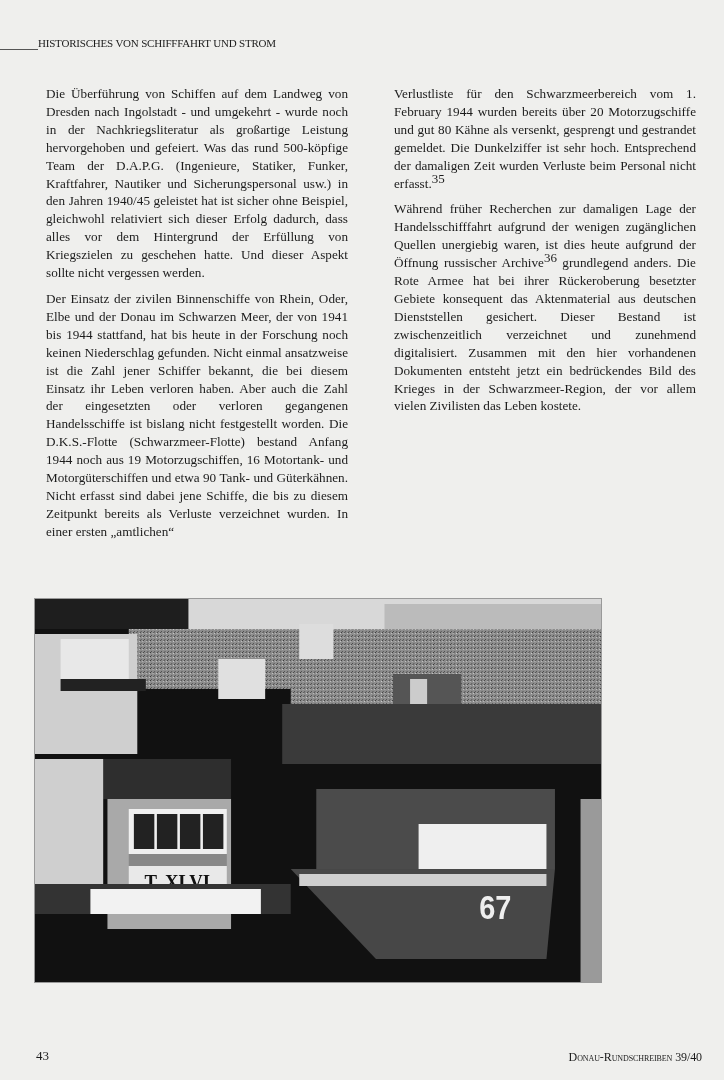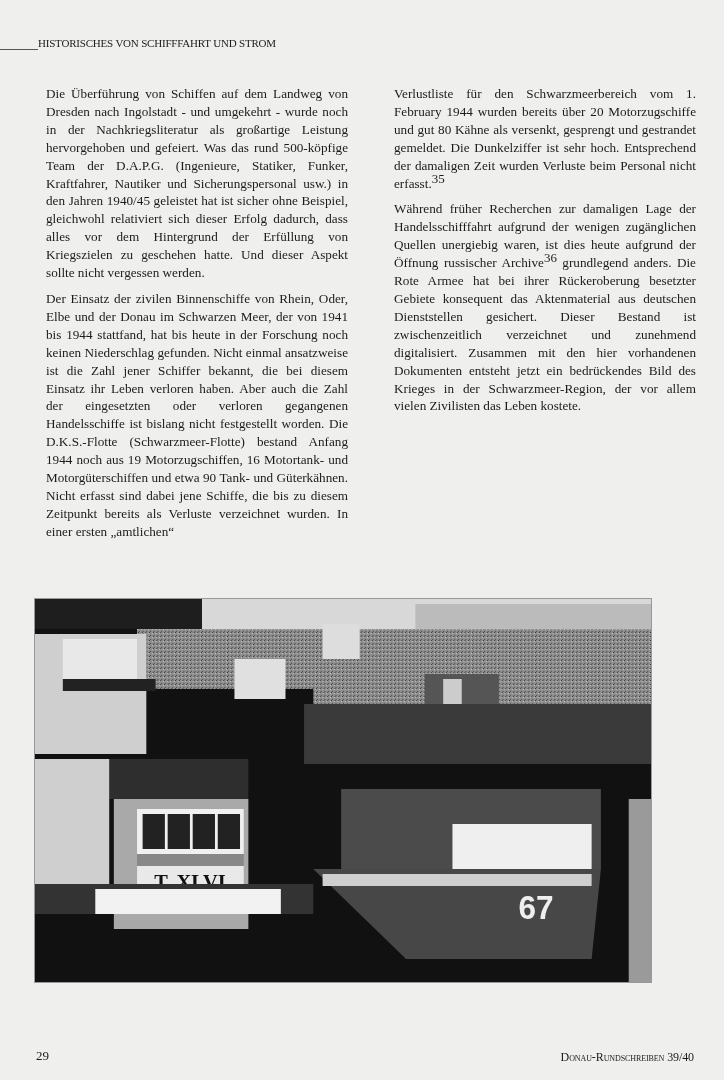--- a/index.html
+++ b/index.html
@@ -14,30 +14,30 @@
     font-family: Liberation Serif, serif;
     font-size: 11px; letter-spacing: -0.2px; color: #1b1b1b; white-space: nowrap;
   }
   .col { position: absolute; top: 77px; width: 318px; font-size: 13.2px; line-height: 17.9px; text-align: justify; }
   .col-left { left: 38px; }
   .col-right { left: 386px; }
   .col p { margin: 8px; }
   .col p.gap { margin-top: 17.9px; }
   sup { font-size: 13px; line-height: 0; vertical-align: 5px; }
   .photo {
-    position: absolute; left: 35px; top: 599px; width: 616px; height: 383px;
+    position: absolute; left: 35px; top: 599px; width: 566px; height: 383px;
     background: #0c0c0c; overflow: hidden; outline: 1px solid #999;
   }
   .photo svg { width: 100%; height: 100%; display: block; }
   .caption {
     position: absolute; left: 35px; top: 987px; width: 680px;
     font-size: 10.2px; line-height: 13.2px; letter-spacing: -0.15px;
   }
   .page-number { position: absolute; left: 36px; top: 1048px; font-size: 13px; }
-  .journal { position: absolute; right: 30px; top: 1050px; font-size: 12px; font-variant: small-caps; letter-spacing: -0.1px; }
+  .journal { position: absolute; right: 22px; top: 1050px; font-size: 12px; font-variant: small-caps; letter-spacing: -0.1px; }
 </style>
 </head>
 <body>
 
 <div class="rule-left"></div>
 <div class="header-title">HISTORISCHES VON SCHIFFFAHRT UND STROM</div>
 
 <div class="col col-left">
   <p>Die Überführung von Schiffen auf dem Landweg von Dresden nach Ingolstadt - und umgekehrt - wurde noch in der Nachkriegsliteratur als großartige Leistung hervorgehoben und gefeiert. Was das rund 500-köpfige Team der D.A.P.G. (Ingenieure, Statiker, Funker, Kraftfahrer, Nautiker und Sicherungspersonal usw.) in den Jahren 1940/45 geleistet hat ist sicher ohne Beispiel, gleichwohl relativiert sich dieser Erfolg dadurch, dass alles vor dem Hintergrund der Erfüllung von Kriegszielen zu geschehen hatte. Und dieser Aspekt sollte nicht vergessen werden.</p>
   <p>Der Einsatz der zivilen Binnenschiffe von Rhein, Oder, Elbe und der Donau im Schwarzen Meer, der von 1941 bis 1944 stattfand, hat bis heute in der Forschung noch keinen Niederschlag gefunden. Nicht einmal ansatzweise ist die Zahl jener Schiffer bekannt, die bei diesem Einsatz ihr Leben verloren haben. Aber auch  die Zahl der eingesetzten oder verloren gegangenen Handelsschiffe ist bislang nicht festgestellt worden. Die D.K.S.-Flotte (Schwarzmeer-Flotte) bestand Anfang 1944 noch aus 19 Motorzugschiffen, 16 Motortank- und Motorgüterschiffen und etwa 90 Tank- und Güterkähnen. Nicht erfasst sind dabei jene Schiffe, die bis zu diesem Zeitpunkt bereits als Verluste verzeichnet wurden. In einer ersten „amtlichen“</p>
@@ -98,14 +98,14 @@
     <path d="M 300 270 L 610 270 L 600 360 L 400 360 Z" fill="#474747"></path>
     <rect x="310" y="275" width="290" height="12" fill="#cfcfcf"></rect>
     <text x="540" y="320" text-anchor="middle" font-family="Liberation Sans, sans-serif" font-size="34" font-weight="bold" fill="#eeeeee">67</text>
     <rect x="640" y="200" width="24" height="183" fill="#9a9a9a"></rect>
   </svg>
 </div>
 
 <div class="caption">
 </div>
 
-<div class="page-number">29</div>
+<div class="page-number">43</div>
 <div class="journal">Donau-Rundschreiben 39/40</div>
 
 </body></html>

